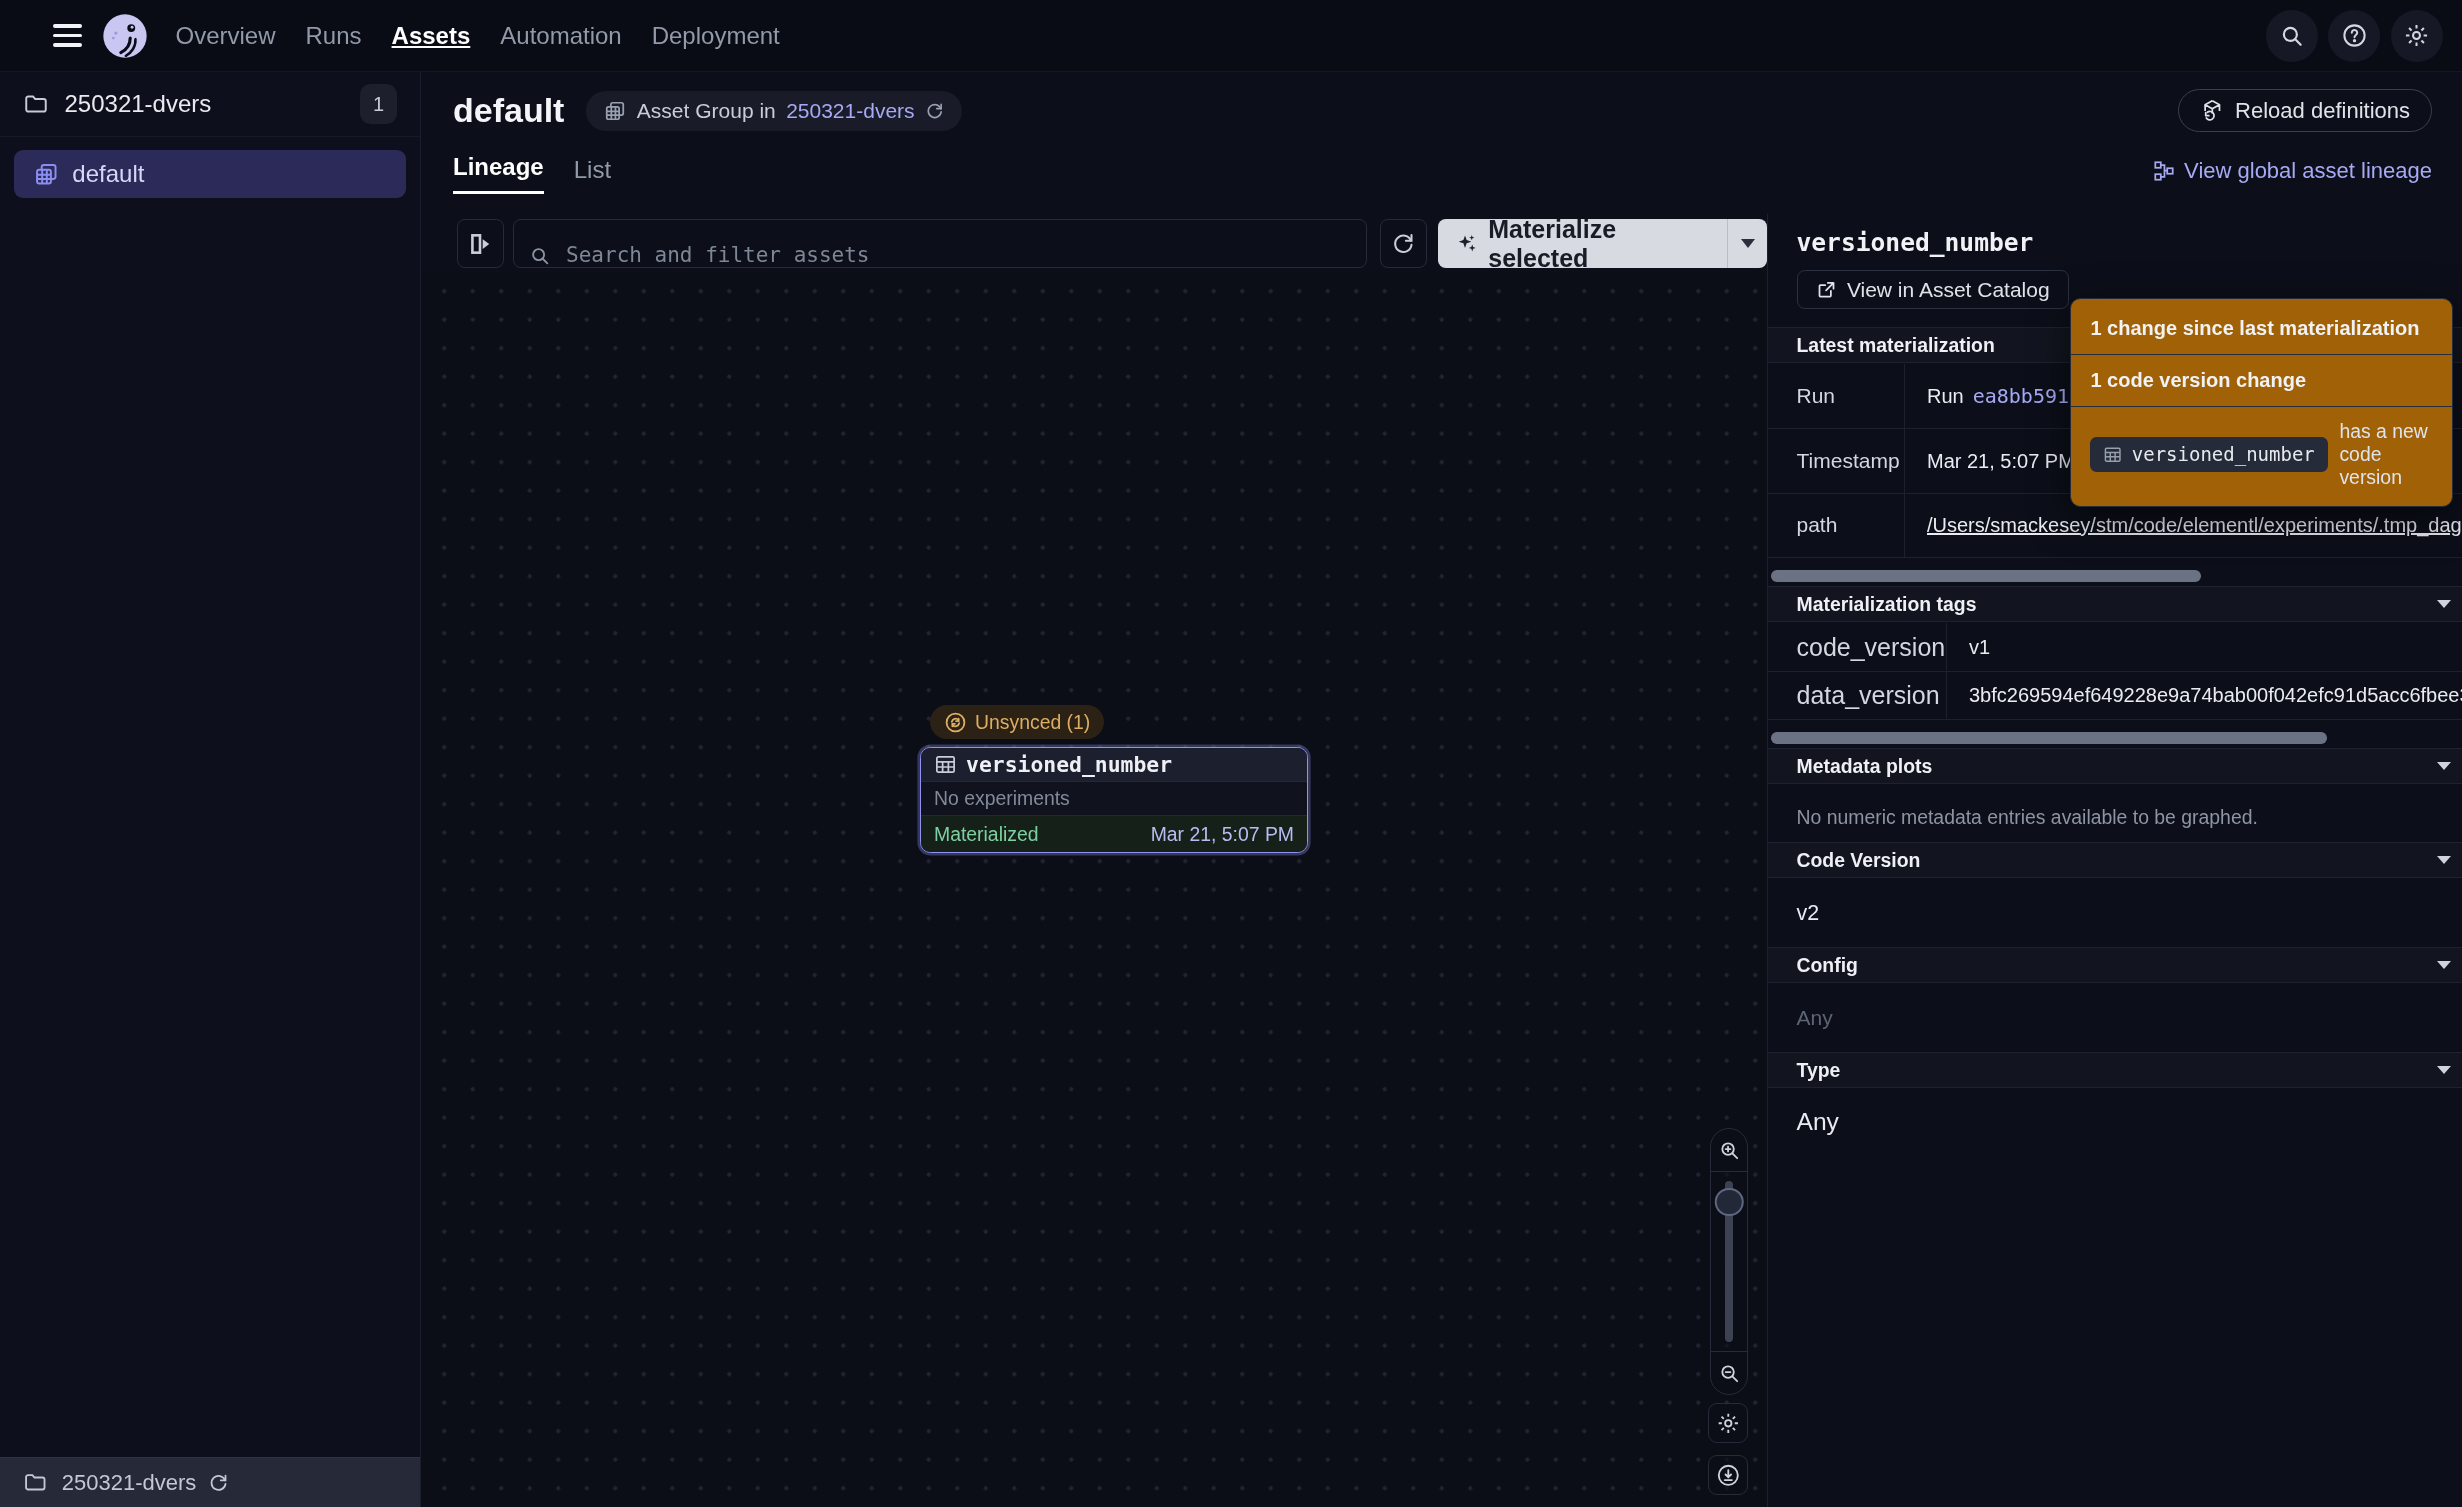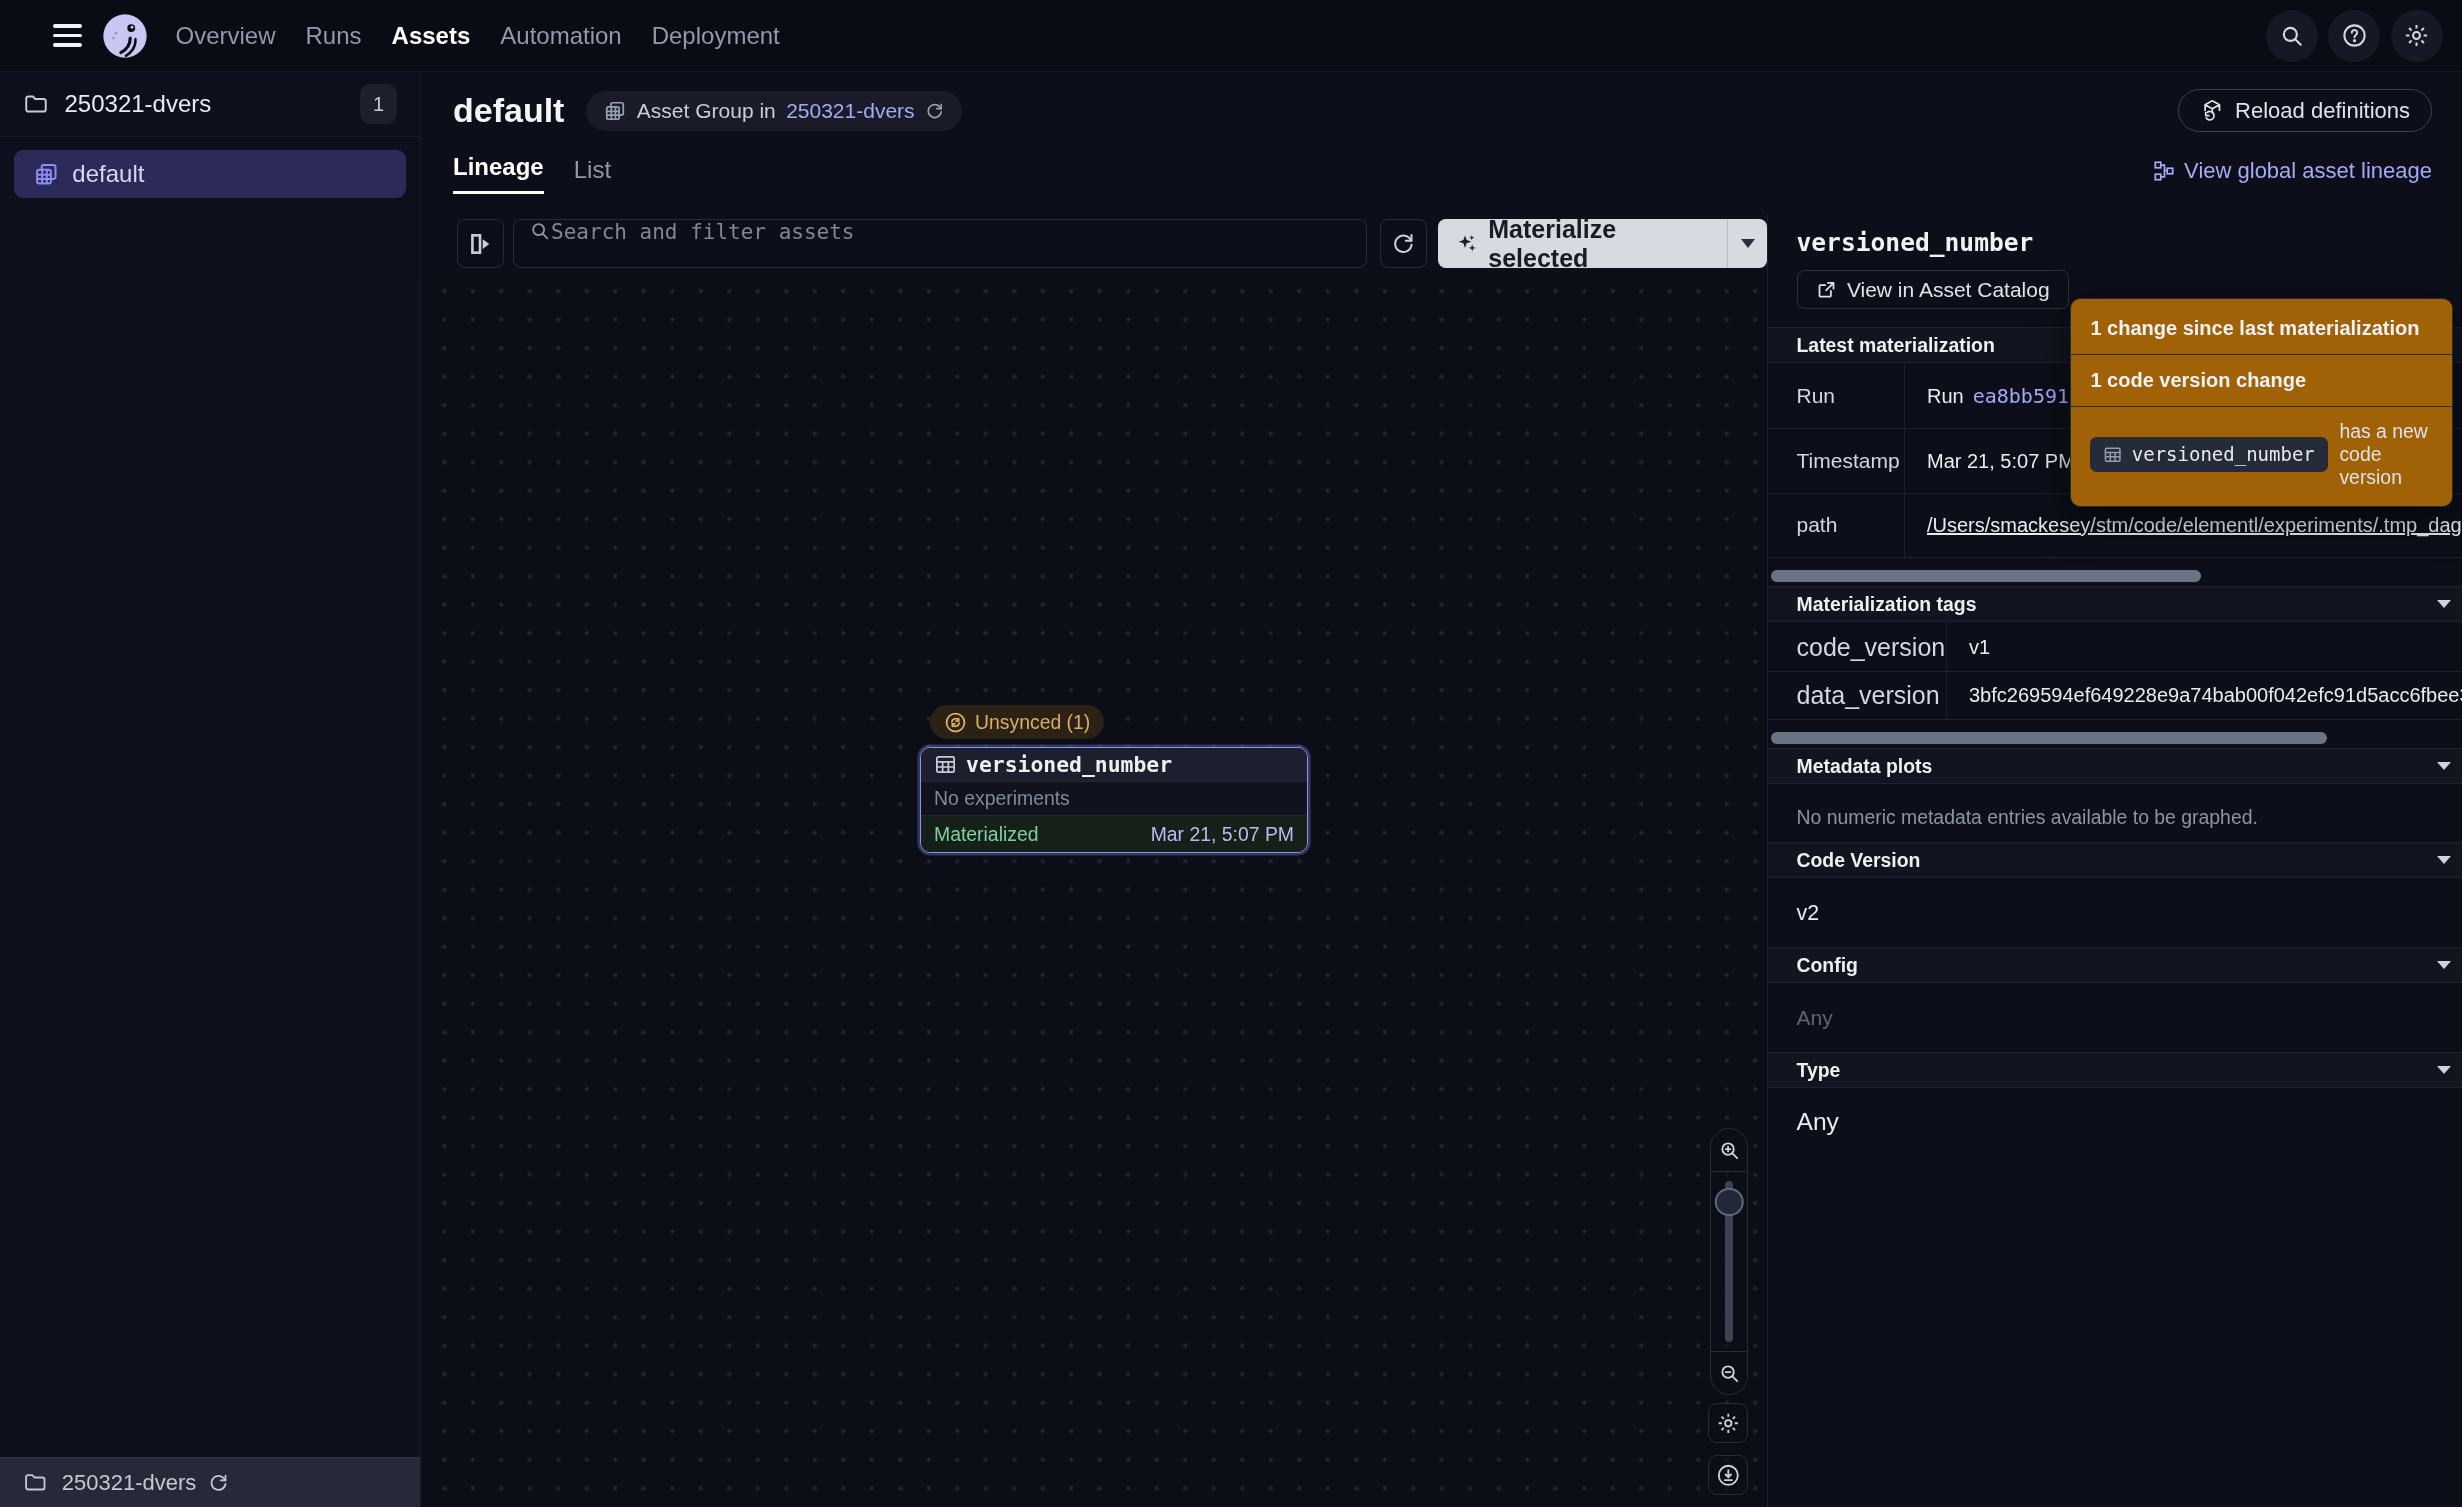--- a/index.html
+++ b/index.html
@@ -10,21 +10,21 @@
   #app { position:relative; width:2462px; height:1507px; background:#0c0f19; overflow:hidden; }
 
   
   #topnav { position:absolute; left:0; top:0; width:2462px; height:72px; background:#0a0c15;
             display:flex; align-items:center; border-bottom:0.6px solid #141826;padding-left:30px; }
   .burger { margin-left:23px; width:28.5px; display:flex; flex-direction:column; gap:5.8px; cursor:pointer; }
   .burger div { height:3.9px; background:#f2f4f8; border-radius:1.9px; }
   .logo { margin-left:18px; width:50px; height:50px; }
   #navitems { display:flex; margin-left:26px; gap:30px; }
   .navitem { font-size:24px; color:#9299a8; font-weight:500; cursor:pointer; }
-  .navitem.active { color:#ffffff; font-weight:700; }
+  .navitem.active { color:#ffffff; font-weight:700;text-decoration:underline; }
   #topnav-right { margin-left:auto; margin-right:19.4px; display:flex; gap:10.4px; }
   .navcircle { width:52px; height:52px; border-radius:50%; background:#161925; display:flex;
                align-items:center; justify-content:center; color:#d3d7e0; cursor:pointer; }
 
   
   #sidebar { position:absolute; left:0; top:72px; width:421px; height:1435px; background:#0d101c;
              border-right:0.6px solid #1b1f2c; }
   .group-row { display:flex; align-items:center; height:65px; padding:0 23px; border-bottom:0.6px solid #171a26; cursor:pointer; }
   .group-row .glabel { margin-left:15.5px; font-size:24px; color:#e8eaf0; font-weight:500; }
   .count-badge { margin-left:auto; min-width:37px; height:40px; background:#1d202c; border-radius:10.4px;
@@ -53,21 +53,21 @@
   #global-lineage { margin-left:auto; margin-right:30px; display:flex; align-items:center; gap:9px;
                     color:#a7a9f4; font-size:22px; padding-bottom:10.4px; cursor:pointer; }
 
   
   #toolbar { position:absolute; left:421px; top:214px; width:1346px; height:60px; display:flex;
              align-items:center; border-bottom:0.6px solid #1b1f2b; }
   .sq-btn { width:49px; height:49px; border:1.3px solid #262b3a; border-radius:7.8px; background:transparent;
             display:flex; align-items:center; justify-content:center; color:#c9ced8; cursor:pointer; }
   #toggle-btn { margin-left:36px; }
   #searchbox { margin-left:9px; width:899px; height:49px; border:1.3px solid #262b3a; border-radius:7.8px;
-               display:flex; align-items:flex-start; padding:0 15.5px; gap:0; color:#8a93a3; }
+               display:flex; align-items:flex-end; padding:0 15.5px; gap:15px; color:#8a93a3; }
   #searchbox input { flex:1; background:transparent; border:none; outline:none; color:#dfe3ea;
                      font-family:"DejaVu Sans Mono", monospace; font-size:21px; }
   #searchbox input::placeholder { color:#7e8795; }
   #graph-refresh { margin-left:13px; }
   #materialize { margin-left:11.6px; height:49px; background:#d7dae1; border-radius:7.8px; display:flex; align-items:stretch; overflow:hidden; }
   #materialize .mmain { display:flex; align-items:center; gap:10.4px; padding:16px 18px; font-size:25px;
                         font-weight:600; color:#191c26; cursor:pointer; }
   #materialize .mdivider { width:1.3px; background:#b9bdc7; margin:0; }
   #materialize .mcaret { width:41px; display:flex; align-items:center; justify-content:center; cursor:pointer; }
 

